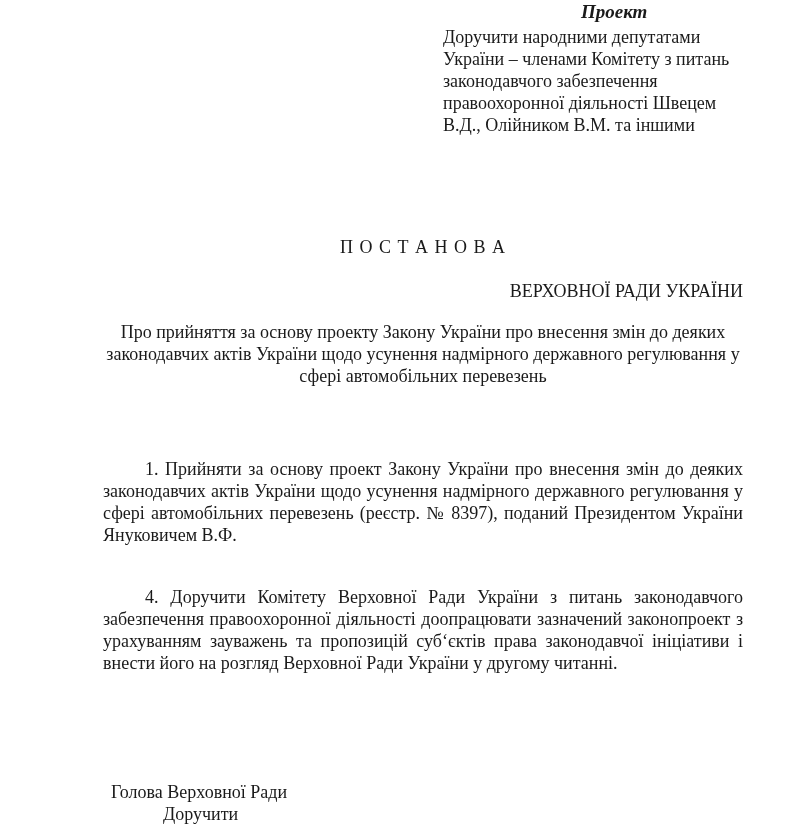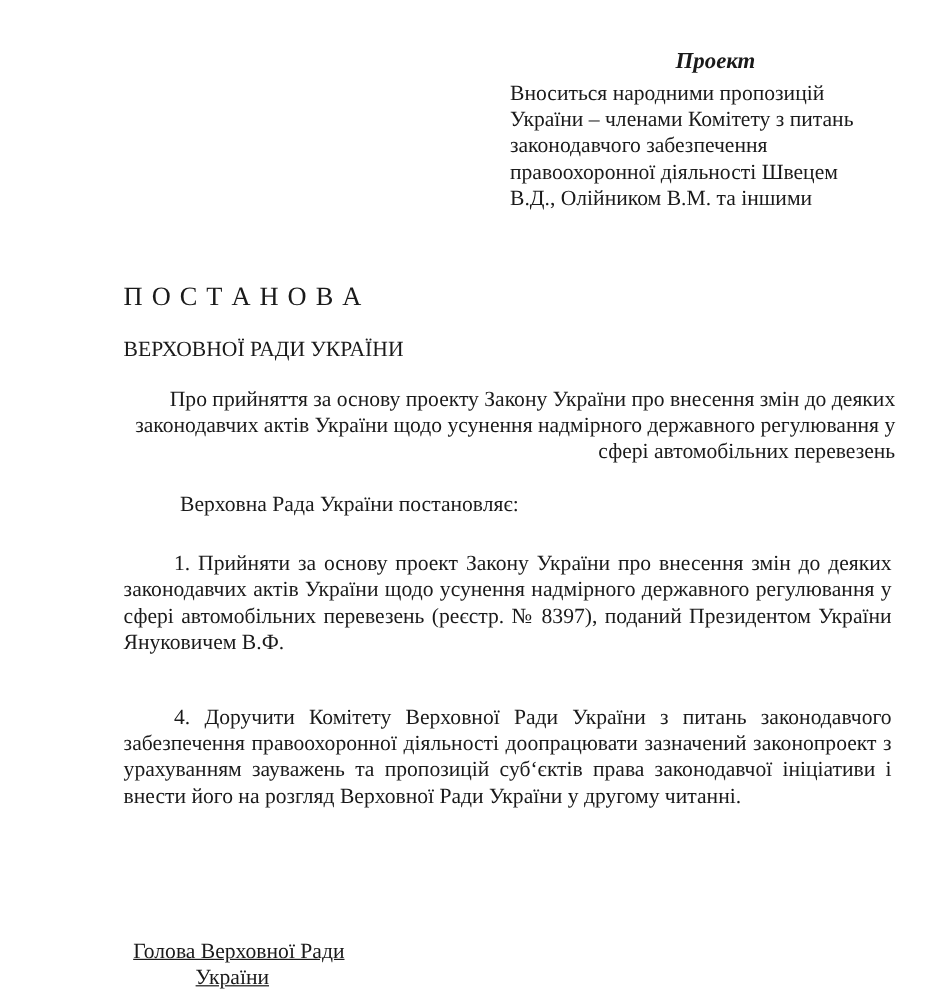--- a/index.html
+++ b/index.html
@@ -16,59 +16,59 @@
     width: 789px;
     height: 827px;
     background: #ffffff;
     overflow: hidden;
     font-size: 18px;
     line-height: 22px;
   }
   .header-block {
     position: absolute;
     top: 1px;
-    left: 425px;
+    left: 443px;
     width: 296px;
-    margin-top: 40px;
   }
   .project-label {
     font-weight: bold;
     font-style: italic;
     font-size: 19px;
     padding-left: 138px;
     margin-bottom: 3px;
     white-space: nowrap;
   }
   .submitters {
     text-align: left;
   }
   .doc-type-heading {
     position: absolute;
     top: 236px;
     left: 103px;
     width: 640px;
+    text-align: center;
     font-weight: normal;
-    font-size: 22px;
+    font-size: 18px;
     letter-spacing: 1px;
   }
   .authority-heading {
     position: absolute;
     top: 280px;
     left: 103px;
     width: 640px;
-    text-align: left;
+    text-align: right;
     font-weight: normal;
     font-size: 18px;
   }
   .doc-title {
     position: absolute;
     top: 321px;
     left: 100px;
     width: 646px;
-    text-align: right;
+    text-align: center;
   }
   .enacting-clause {
     position: absolute;
     top: 409px;
     left: 103px;
     width: 640px;
     text-indent: 47px;
   }
   .clause {
     left: 103px;
@@ -76,46 +76,44 @@
     position: absolute;
     text-align: justify;
     text-indent: 42px;
   }
   .clause-1 { top: 458px; }
   .clause-2 { top: 586px; }
   .signature-block {
     position: absolute;
     top: 781px;
     left: 111px;
-    text-decoration: underline;
   }
   .signature-line2 {
     padding-left: 52px;
   }
 </style>
 </head>
 <body>
 
 <div class="page">
 
   <div class="header-block">
     <div class="project-label">Проект</div>
-    <div class="submitters">Вноситься народними пропозицій України – членами Комітету з питань законодавчого забезпечення правоохоронної діяльності Швецем В.Д., Олійником В.М. та іншими</div>
+    <div class="submitters">Доручити народними депутатами України – членами Комітету з питань законодавчого забезпечення правоохоронної діяльності Швецем В.Д., Олійником В.М. та іншими</div>
   </div>
 
   <div class="doc-type-heading">П О С Т А Н О В А</div>
 
   <div class="authority-heading">ВЕРХОВНОЇ РАДИ УКРАЇНИ</div>
 
   <div class="doc-title">Про прийняття за основу проекту Закону України про внесення змін до деяких законодавчих актів України щодо усунення надмірного державного регулювання у сфері автомобільних перевезень</div>
 
-  <div class="enacting-clause">Верховна Рада України постановляє:</div>
 
   <div class="clause clause-1">1. Прийняти за основу проект Закону України про внесення змін до деяких законодавчих актів України щодо усунення надмірного державного регулювання у сфері автомобільних перевезень (реєстр.  № 8397), поданий Президентом України Януковичем В.Ф.</div>
 
   <div class="clause clause-2">4. Доручити Комітету Верховної Ради України з питань законодавчого забезпечення правоохоронної діяльності доопрацювати зазначений законопроект з урахуванням зауважень та пропозицій суб‘єктів права законодавчої ініціативи і внести його на розгляд Верховної Ради України у другому читанні.</div>
 
   <div class="signature-block">
     <div class="signature-line1">Голова Верховної Ради</div>
-    <div class="signature-line2">України</div>
+    <div class="signature-line2">Доручити</div>
   </div>
 
 </div>
 
 </body></html>

